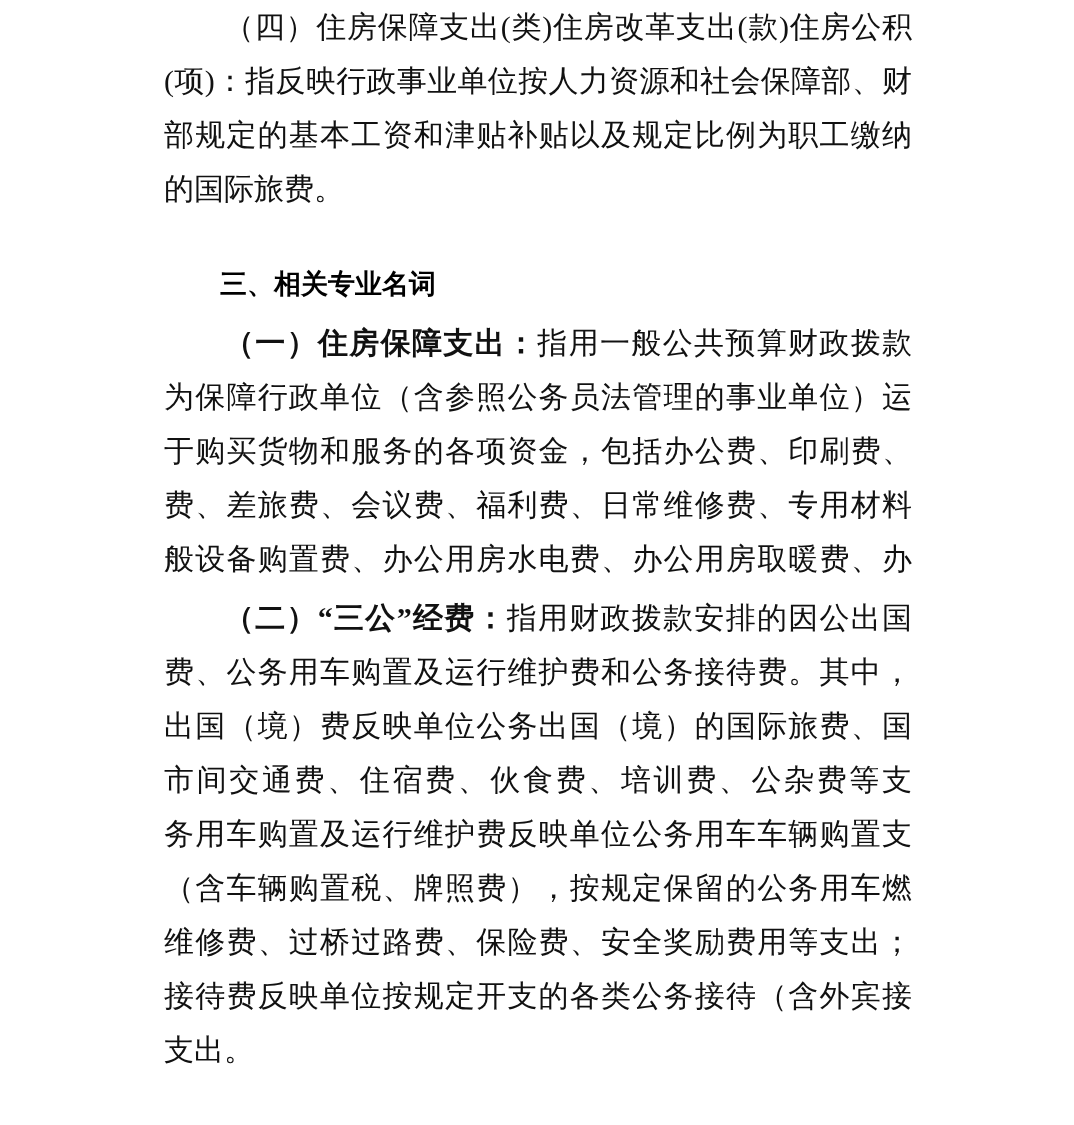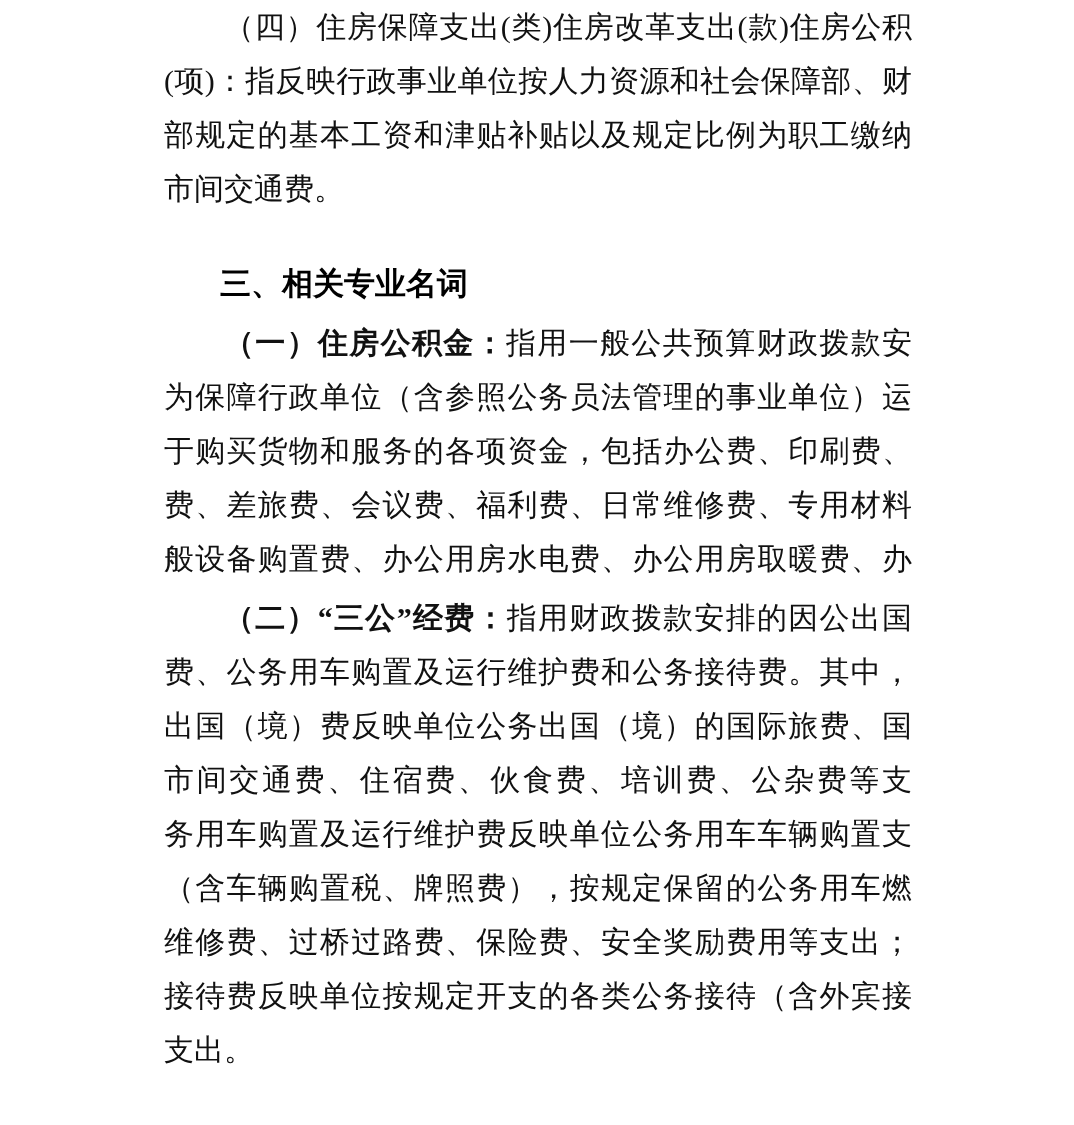--- a/index.html
+++ b/index.html
@@ -42,41 +42,41 @@
   .seg {
     font-weight: normal;
   }
   .seg.bold {
     font-weight: bold;
   }
   .heading {
     margin: 46px 0 10px 0;
     font-family: "Liberation Sans", "DejaVu Sans", sans-serif;
     font-weight: bold;
-    font-size: 31px;
+    font-size: 27px;
     line-height: 44px;
     text-indent: 56px;
     color: #000000;
   }
 </style>
 </head>
 <body>
 
 <main class="page">
   <section class="paragraph p1">
       <div class="line fill indent"><span class="seg">（四）住房保障支出(类)住房改革支出(款)住房公积金</span></div>
       <div class="line fill"><span class="seg">(项)：指反映行政事业单位按人力资源和社会保障部、财政</span></div>
       <div class="line fill"><span class="seg">部规定的基本工资和津贴补贴以及规定比例为职工缴纳的</span></div>
-      <div class="line"><span class="seg">市间交通费。</span></div>
+      <div class="line"><span class="seg">的国际旅费。</span></div>
     </section>
 
   <h2 class="heading">三、相关专业名词</h2>
 
   <section class="paragraph p2">
-      <div class="line fill indent"><span class="seg bold">（一）住房公积金：</span><span class="seg">指用一般公共预算财政拨款安排的</span></div>
+      <div class="line fill indent"><span class="seg bold">（一）住房保障支出：</span><span class="seg">指用一般公共预算财政拨款安排的</span></div>
       <div class="line fill"><span class="seg">为保障行政单位（含参照公务员法管理的事业单位）运行用</span></div>
       <div class="line fill"><span class="seg">于购买货物和服务的各项资金，包括办公费、印刷费、邮电</span></div>
       <div class="line fill"><span class="seg">费、差旅费、会议费、福利费、日常维修费、专用材料及一</span></div>
       <div class="line fill"><span class="seg">般设备购置费、办公用房水电费、办公用房取暖费、办公用</span></div>
     </section>
 
   <section class="paragraph p3">
       <div class="line fill indent"><span class="seg bold">（二）“三公”经费：</span><span class="seg">指用财政拨款安排的因公出国（境）</span></div>
       <div class="line fill"><span class="seg">费、公务用车购置及运行维护费和公务接待费。其中，因公</span></div>
       <div class="line fill"><span class="seg">出国（境）费反映单位公务出国（境）的国际旅费、国外城</span></div>

